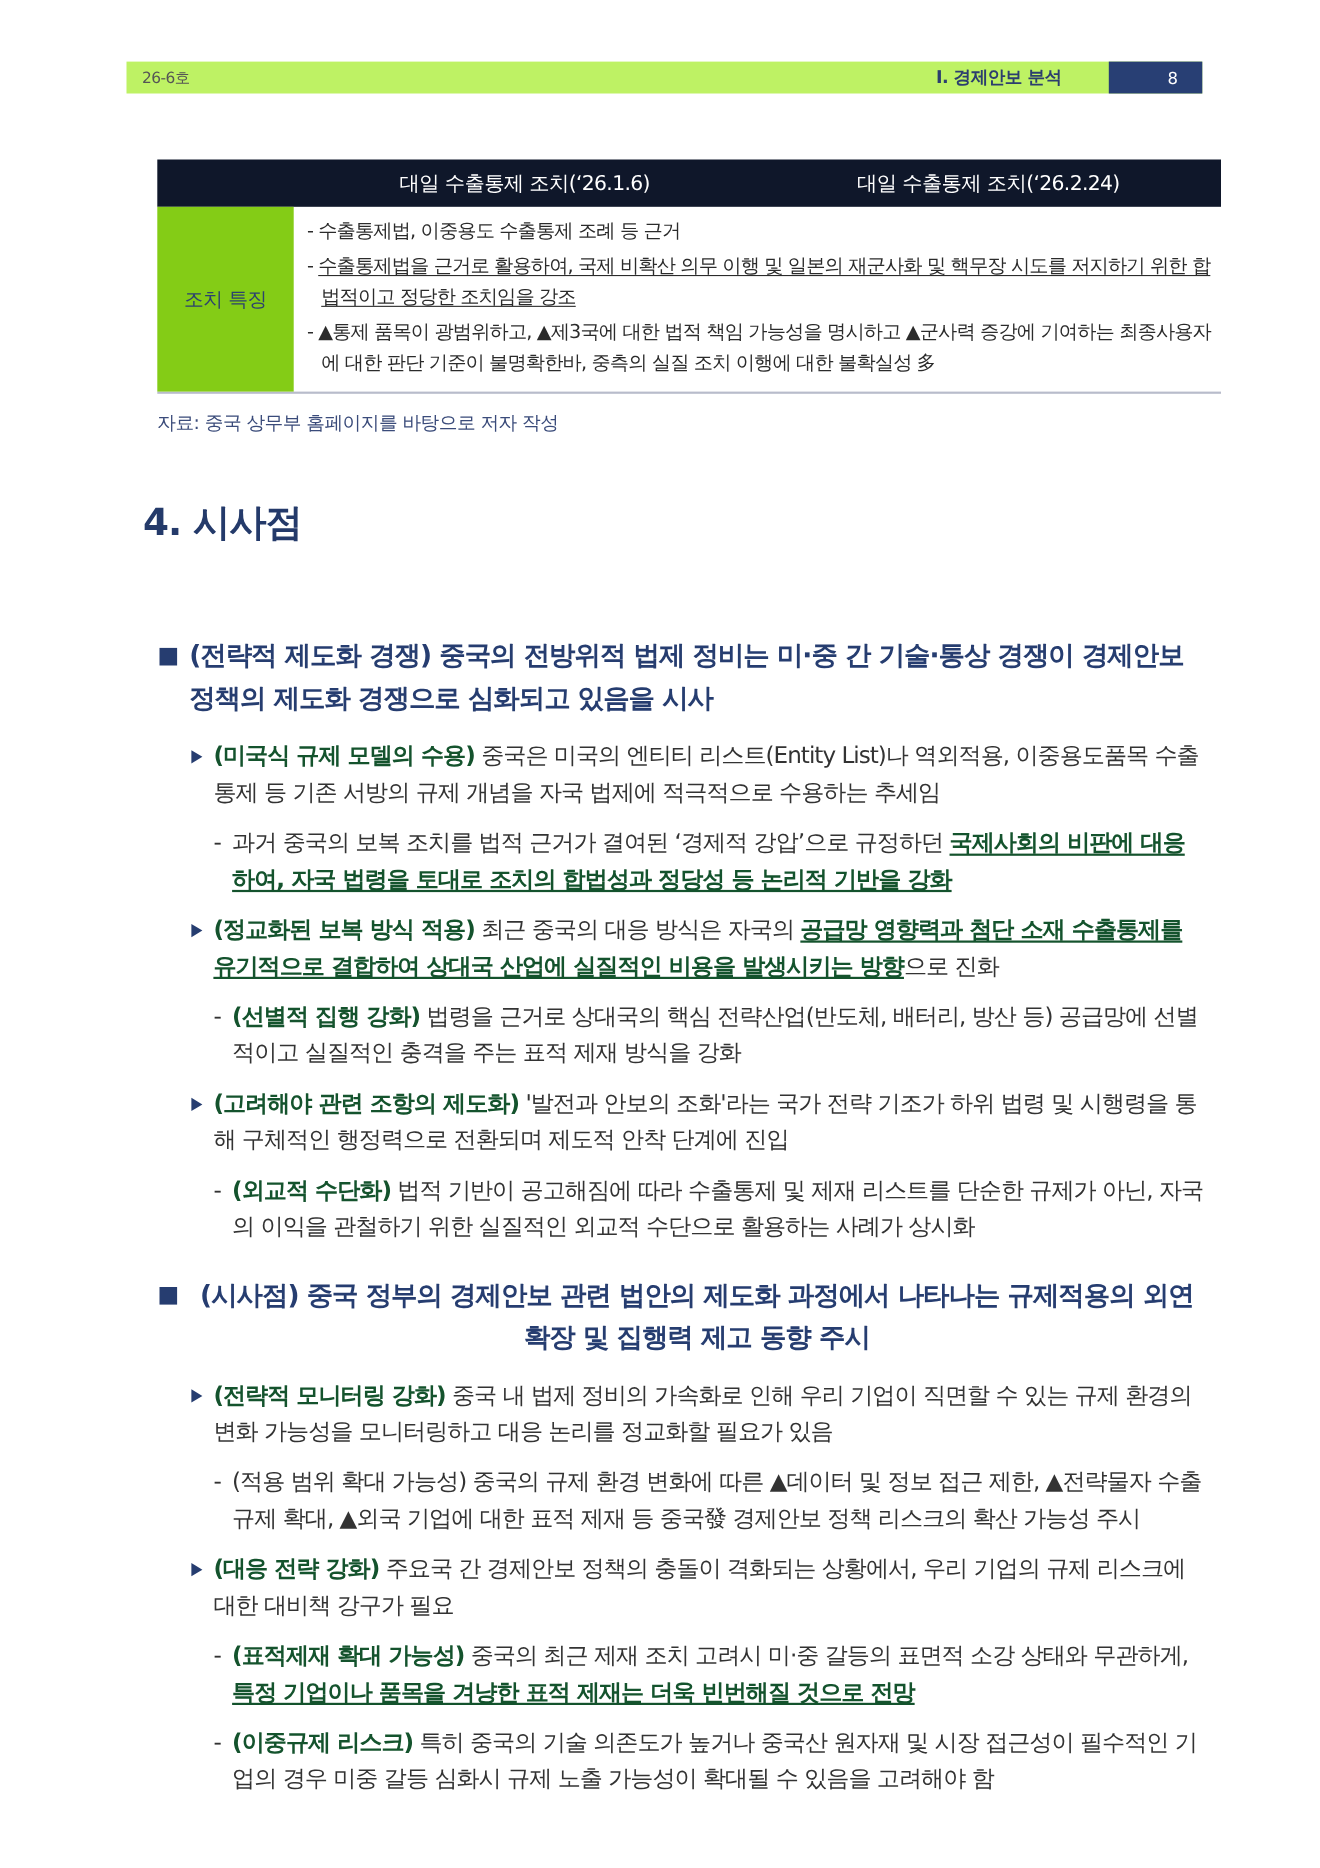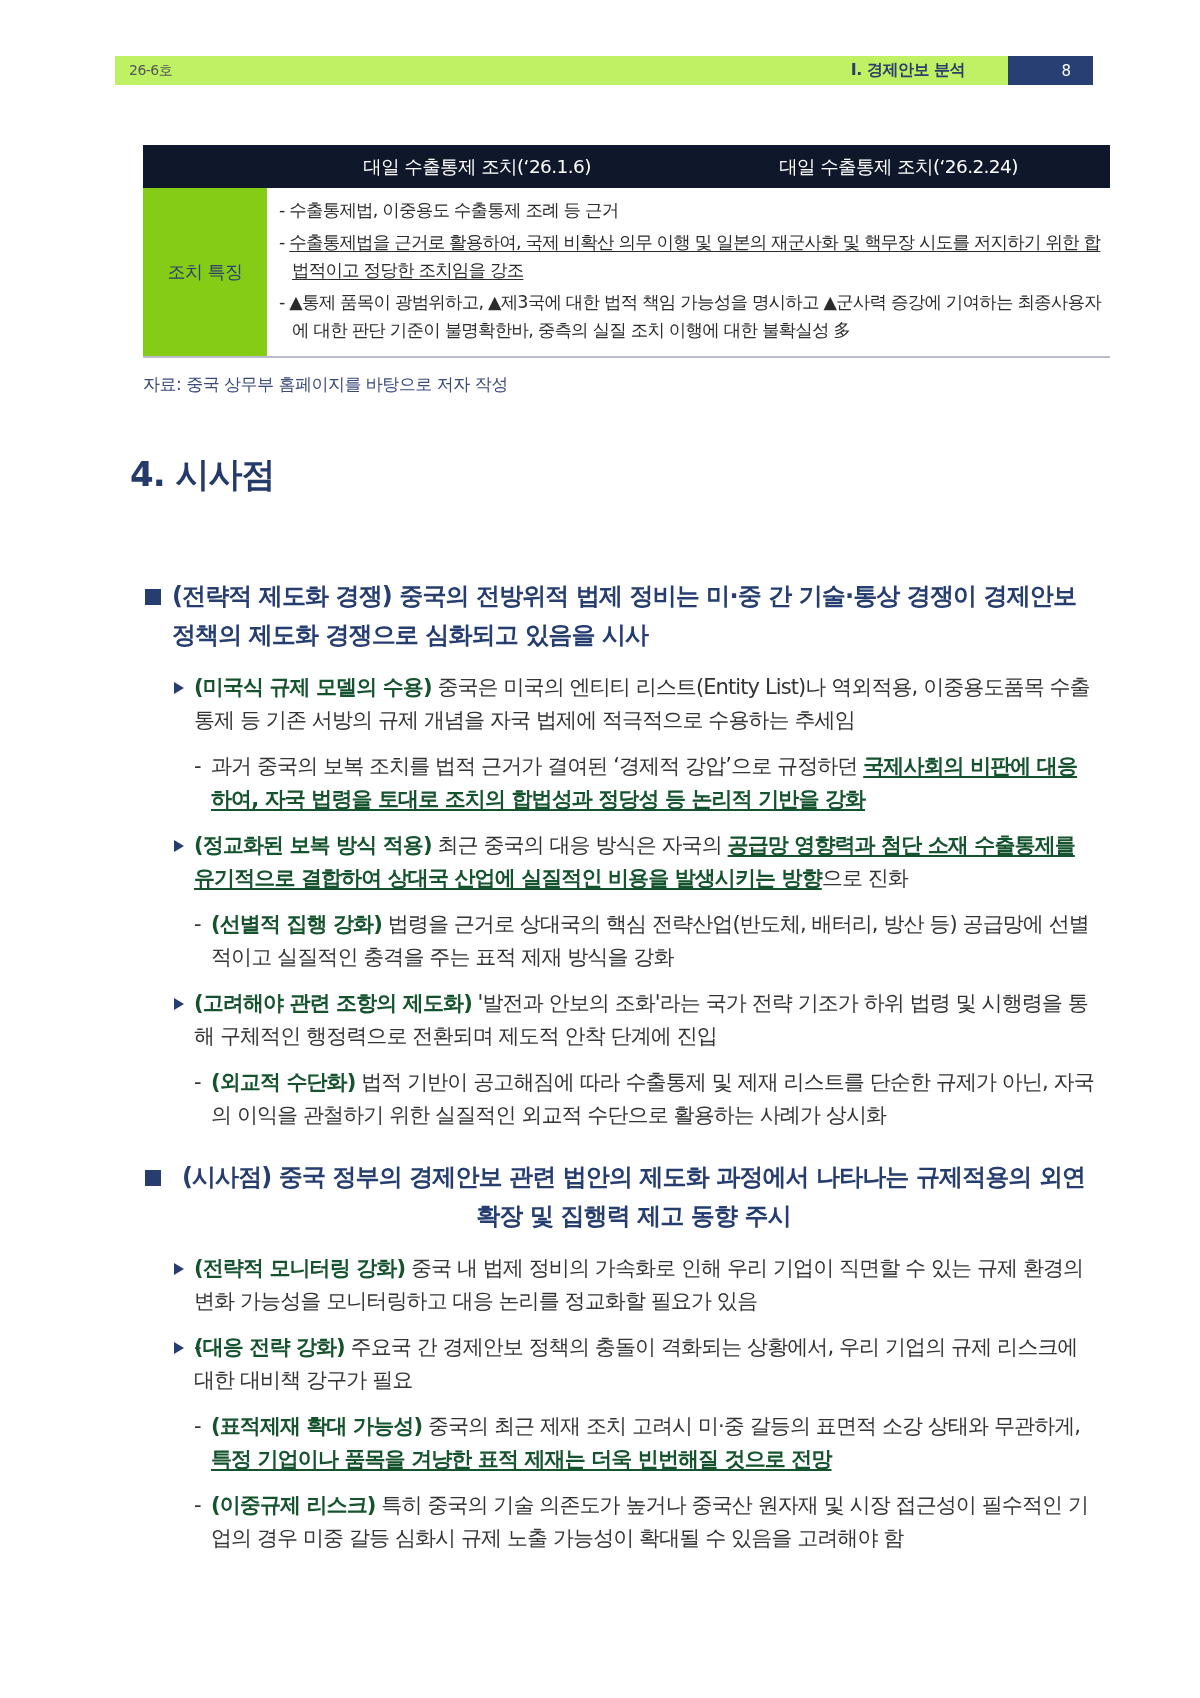--- a/index.html
+++ b/index.html
@@ -90,17 +90,17 @@
 <div class="content" id="content">
     <div class="lvl1"><span class="sq"></span><span>(전략적 제도화 경쟁) 중국의 전방위적 법제 정비는 미·중 간 기술·통상 경쟁이 경제안보 정책의 제도화 경쟁으로 심화되고 있음을 시사</span></div>
     <div class="lvl2"><span class="tri"></span><b>(미국식 규제 모델의 수용)</b><span> 중국은 미국의 엔티티 리스트(Entity List)나 역외적용, 이중용도품목 수출통제 등 기존 서방의 규제 개념을 자국 법제에 적극적으로 수용하는 추세임</span></div>
     <div class="lvl3"><span class="dash">-</span><span>과거 중국의 보복 조치를 법적 근거가 결여된 ‘경제적 강압’으로 규정하던 </span><b class="u">국제사회의 비판에 대응하여, 자국 법령을 토대로 조치의 합법성과 정당성 등 논리적 기반을 강화</b></div>
     <div class="lvl2"><span class="tri"></span><b>(정교화된 보복 방식 적용)</b><span> 최근 중국의 대응 방식은 자국의 </span><b class="u">공급망 영향력과 첨단 소재 수출통제를 유기적으로 결합하여 상대국 산업에 실질적인 비용을 발생시키는 방향</b><span>으로 진화</span></div>
     <div class="lvl3"><span class="dash">-</span><b>(선별적 집행 강화)</b><span> 법령을 근거로 상대국의 핵심 전략산업(반도체, 배터리, 방산 등) 공급망에 선별적이고 실질적인 충격을 주는 표적 제재 방식을 강화</span></div>
     <div class="lvl2"><span class="tri"></span><b>(고려해야 관련 조항의 제도화)</b><span> '발전과 안보의 조화'라는 국가 전략 기조가 하위 법령 및 시행령을 통해 구체적인 행정력으로 전환되며 제도적 안착 단계에 진입</span></div>
     <div class="lvl3"><span class="dash">-</span><b>(외교적 수단화)</b><span> 법적 기반이 공고해짐에 따라 수출통제 및 제재 리스트를 단순한 규제가 아닌, 자국의 이익을 관철하기 위한 실질적인 외교적 수단으로 활용하는 사례가 상시화</span></div>
     <div class="lvl1" style="margin-top: 26px; text-align: center;"><span class="sq"></span><span>(시사점) 중국 정부의 경제안보 관련 법안의 제도화 과정에서 나타나는 규제적용의 외연 확장 및 집행력 제고 동향 주시</span></div>
     <div class="lvl2"><span class="tri"></span><b>(전략적 모니터링 강화)</b><span> 중국 내 법제 정비의 가속화로 인해 우리 기업이 직면할 수 있는 규제 환경의 변화 가능성을 모니터링하고 대응 논리를 정교화할 필요가 있음</span></div>
-    <div class="lvl3"><span class="dash">-</span></div>
+    <div class="lvl3"><span class="dash">-</span><span>(적용 범위 확대 가능성) 중국의 규제 환경 변화에 따른 ▲데이터 및 정보 접근 제한, ▲전략물자 수출 규제 확대, ▲외국 기업에 대한 표적 제재 등 중국發 경제안보 정책 리스크의 확산 가능성 주시</span></div>
     <div class="lvl2"><span class="tri"></span><b>(대응 전략 강화)</b><span> 주요국 간 경제안보 정책의 충돌이 격화되는 상황에서, 우리 기업의 규제 리스크에 대한 대비책 강구가 필요</span></div>
     <div class="lvl3"><span class="dash">-</span><b>(표적제재 확대 가능성)</b><span> 중국의 최근 제재 조치 고려시 미·중 갈등의 표면적 소강 상태와 무관하게, </span><b class="u">특정 기업이나 품목을 겨냥한 표적 제재는 더욱 빈번해질 것으로 전망</b></div>
     <div class="lvl3"><span class="dash">-</span><b>(이중규제 리스크)</b><span> 특히 중국의 기술 의존도가 높거나 중국산 원자재 및 시장 접근성이 필수적인 기업의 경우 미중 갈등 심화시 규제 노출 가능성이 확대될 수 있음을 고려해야 함</span></div>
   </div>
 
 </body></html>

